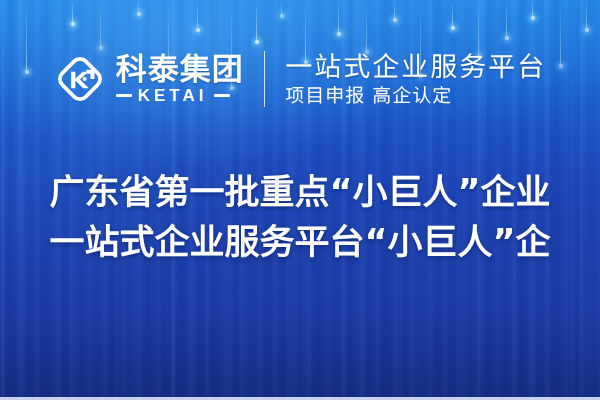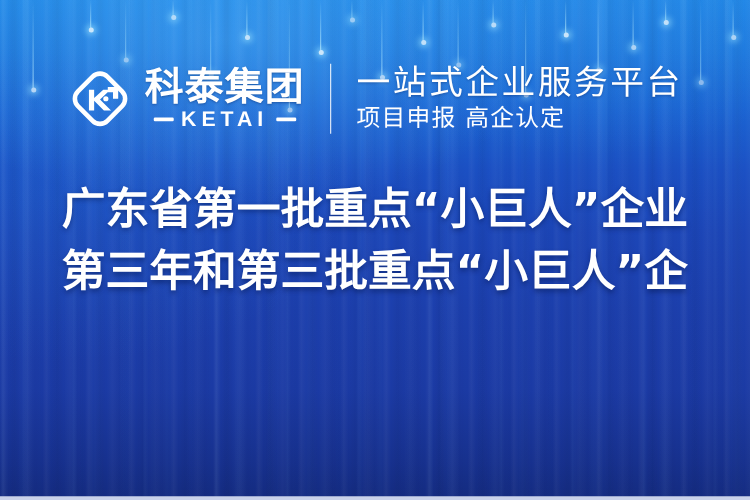--- a/index.html
+++ b/index.html
@@ -154,21 +154,21 @@
     letter-spacing: 1px;
     line-height: 1;
     white-space: nowrap;
     text-shadow: 0 1px 2px rgba(0,20,70,0.35);
   }
   .brand-en-row {
     display: flex;
     align-items: center;
     gap: 6px;
     width: 100%;
-    justify-content: center;
+    justify-content: flex-start;
   }
   .brand-dash {
     display: block;
     height: 3px;
     width: 16px;
     background: #ffffff;
     border-radius: 1px;
   }
   .brand-en {
     color: #ffffff;
@@ -209,21 +209,21 @@
     letter-spacing: 1px;
     line-height: 1.1;
     white-space: nowrap;
     font-family: "DejaVu Serif", "Liberation Serif", serif;
   }
 
   
   .title-block {
     position: absolute;
     left: 0; right: 0;
-    top: 144px;
+    top: 168px;
     display: flex;
     flex-direction: column;
     align-items: center;
     gap: 0;
   }
   .title-line {
     color: #ffffff;
     font-size: 35px;
     font-weight: 700;
     letter-spacing: 0px;
@@ -308,17 +308,17 @@
 
     <div class="slogan">
       <span class="slogan-main">一站式企业服务平台</span>
       <span class="slogan-sub">项目申报 高企认定</span>
     </div>
 
   </div>
 
   <div class="title-block">
     <span class="title-line">广东省第一批重点“小巨人”企业</span>
-    <span class="title-line">第三年和第三批重点“小巨人”企</span>
+    <span class="title-line">一站式企业服务平台“小巨人”企</span>
   </div>
 
   <div class="bottom-strip"></div>
 </div>
 
 </body></html>

